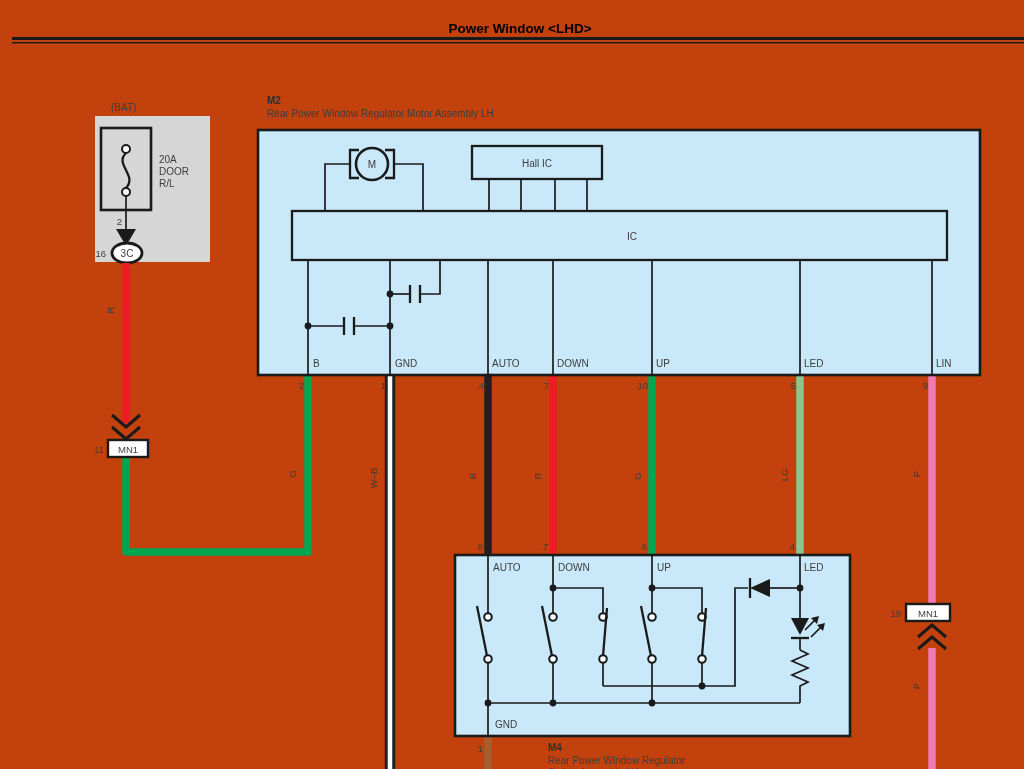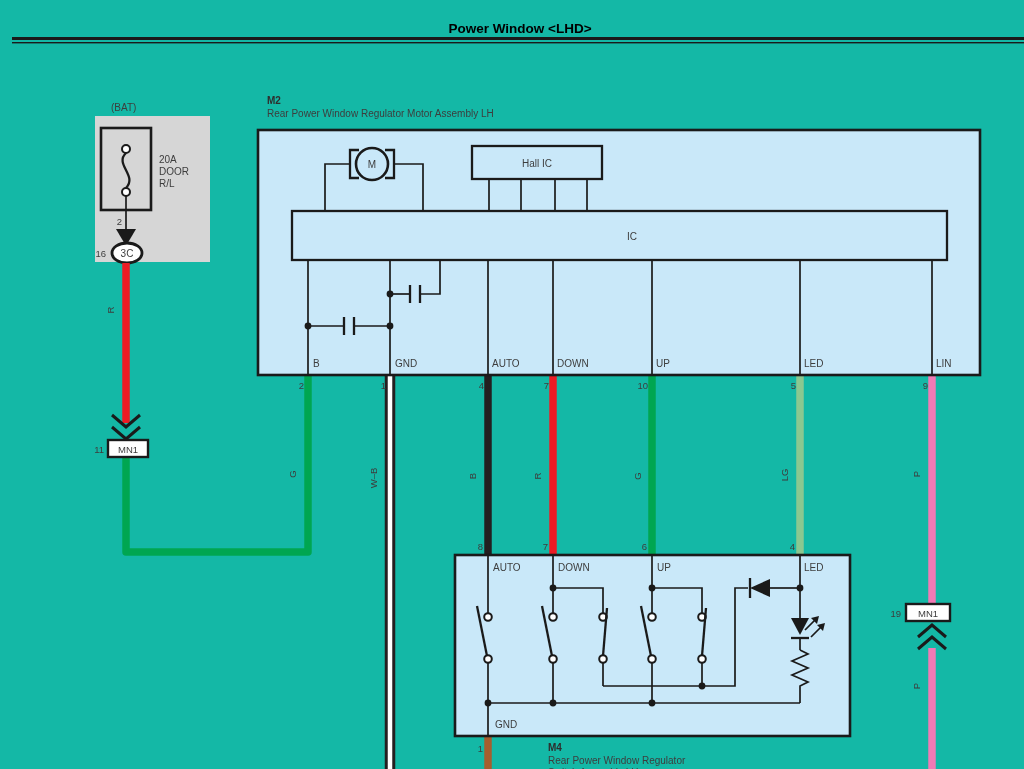--- a/index.html
+++ b/index.html
@@ -1,16 +1,16 @@
 <!DOCTYPE html>
 <html><head>
 <meta charset="utf-8">
 <style>
   html,body{margin:0;padding:0;background:#fff;}
-  #stage{position:relative;width:1024px;height:769px;background:#14b8a6;overflow:hidden;
+  #stage{position:relative;width:1024px;height:769px;background:#c2410c;overflow:hidden;
          font-family:"Liberation Sans", sans-serif;}
   svg{position:absolute;left:0;top:0;}
   text{fill:#3d3d3d;font-family:"Liberation Sans", sans-serif;font-size:10px;}
   .ttl{fill:#000;font-weight:bold;font-size:13.5px;}
   .code{font-weight:bold;fill:#2e2e2e;}
   .pin{font-size:9.5px;}
   .wlabel{font-size:9.5px;}
   .ln{stroke:#1a1a1a;stroke-width:1.7;fill:none;}
   .ln2{stroke:#1a1a1a;stroke-width:2.3;fill:none;}
   .boxln{stroke:#1a1a1a;stroke-width:2.6;fill:none;}

